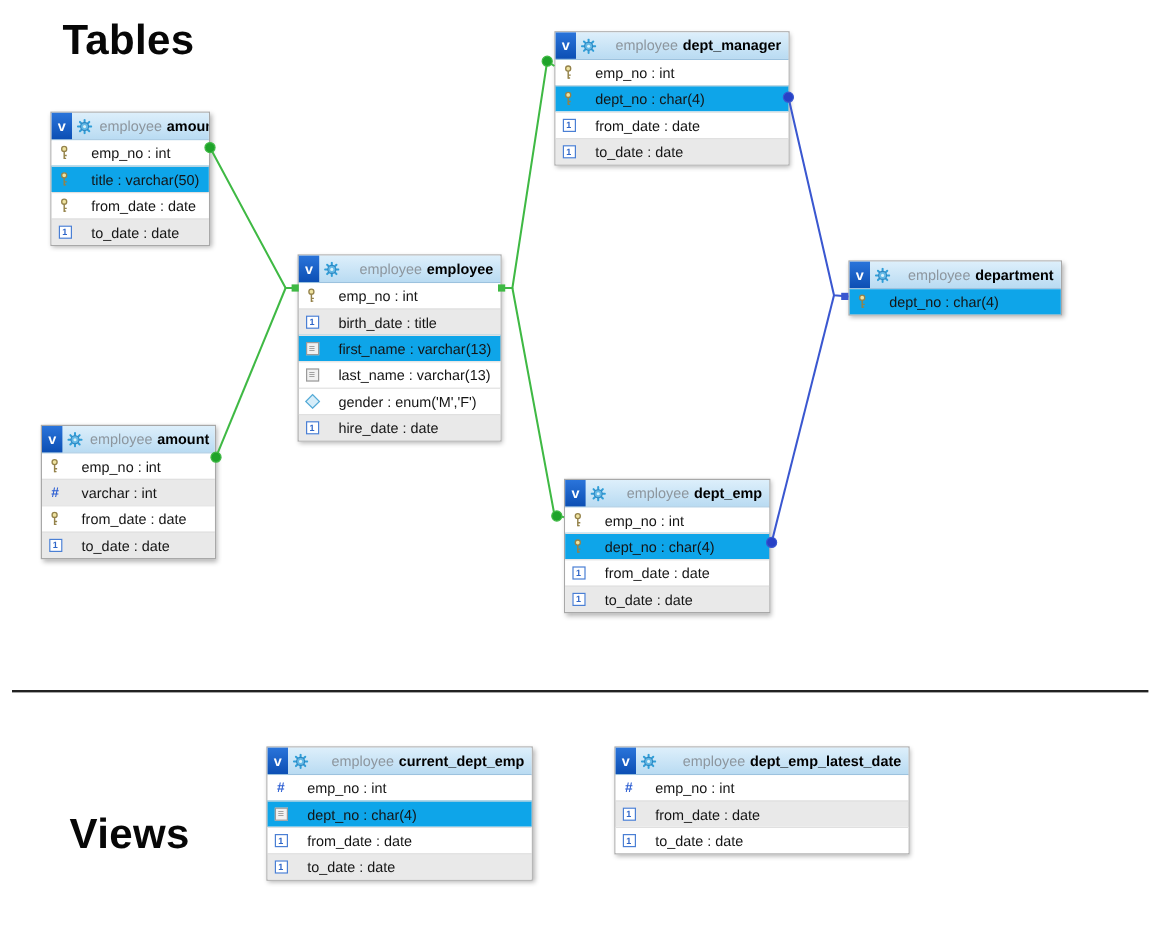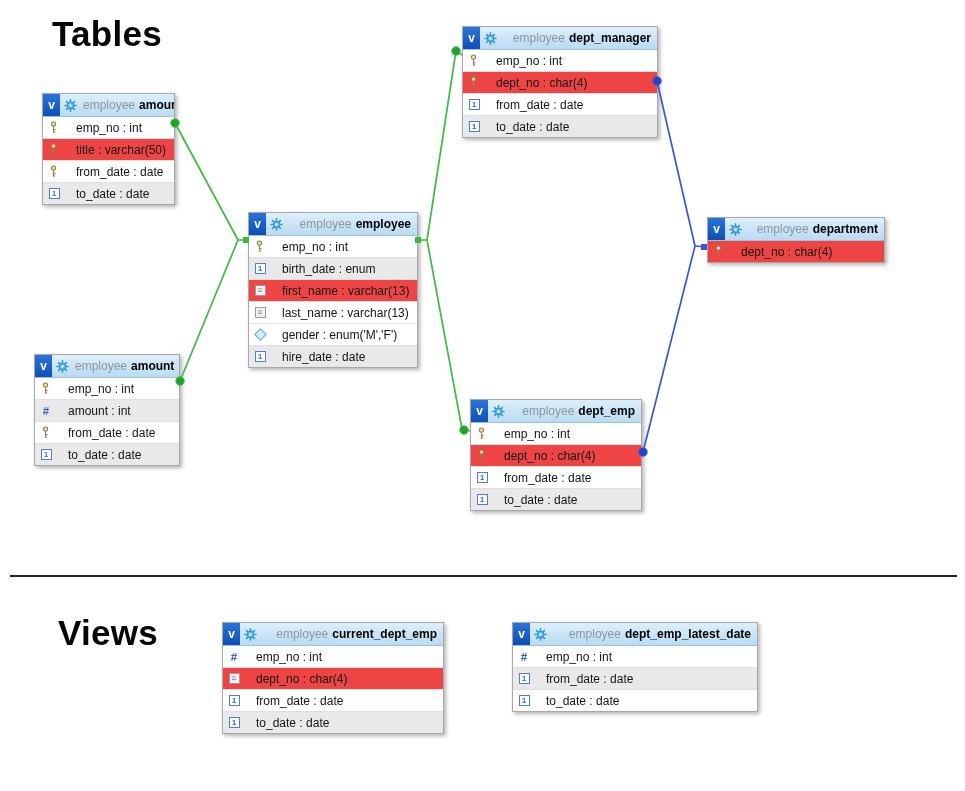--- a/index.html
+++ b/index.html
@@ -9,21 +9,21 @@
   }
   #diagram{position:absolute;inset:0;width:965px;height:742px;border-radius:26px;}
   #relations{position:absolute;left:0;top:0;z-index:2;pointer-events:none;}
   #entities{position:absolute;inset:0;z-index:1;}
 
   .section-heading{
     position:absolute;font-weight:bold;font-size:35px;letter-spacing:.3px;
     color:#070707;z-index:0;
   }
   #heading-tables{left:52px;top:14px;}
-  #heading-views{left:58px;top:613px;}
+  #heading-views{left:58px;top:676px;}
 
   .divider{
     position:absolute;left:10px;top:575px;width:947px;height:2px;
     background:#222222;z-index:0;
   }
 
   .entity{
     position:absolute;background:#ffffff;border:1px solid #a8a8a8;
     box-shadow:1.5px 2px 4px rgba(0,0,0,.3);font-size:12px;z-index:1;
   }
@@ -41,21 +41,21 @@
   .schema-name{color:#8d969e;}
   .table-name{color:#000;font-weight:bold;margin-left:4px;}
 
   .col-row{
     height:21px;display:flex;align-items:center;padding-left:5px;gap:16px;
     color:#141414;
   }
   .col-row + .col-row{border-top:1px solid #e0e0e0;}
   .bg-white{background:#ffffff;}
   .bg-gray{background:#e9e9e9;}
-  .bg-pink{background:#ef4444;}
+  .bg-pink{background:#0ea5e9;}
 
   .icon{flex:none;display:inline-flex;align-items:center;justify-content:center;width:12px;height:13px;}
   .date-box{
     width:9px;height:9px;border:1.4px solid #4a7fd4;background:#fff;
     display:flex;align-items:center;justify-content:center;
     font-size:7.5px;font-weight:bold;color:#2f66c8;line-height:8px;
   }
   .text-box{
     width:9px;height:9px;border:1px solid #9a9a9a;background:#f1f1f1;
     color:#8a8a8a;font-size:9px;line-height:8.5px;text-align:center;overflow:hidden;
@@ -246,21 +246,21 @@
                 <line x1="5.5" y1="8.6" x2="7.6" y2="8.6" stroke="#94824a" stroke-width="1.1"></line>
                 <line x1="5.5" y1="11" x2="7.1" y2="11" stroke="#94824a" stroke-width="1.1"></line>
               </svg>
             </span>
             <span class="col-label">emp_no : int</span>
           </div>
           <div class="col-row bg-gray">
             <span class="icon">
               <span class="date-box">1</span>
             </span>
-            <span class="col-label">birth_date : enum</span>
+            <span class="col-label">birth_date : title</span>
           </div>
           <div class="col-row bg-pink">
             <span class="icon">
               <span class="text-box">≡</span>
             </span>
             <span class="col-label">first_name : varchar(13)</span>
           </div>
           <div class="col-row bg-white">
             <span class="icon">
               <span class="text-box">≡</span>
@@ -311,21 +311,21 @@
                 <line x1="5.5" y1="8.6" x2="7.6" y2="8.6" stroke="#94824a" stroke-width="1.1"></line>
                 <line x1="5.5" y1="11" x2="7.1" y2="11" stroke="#94824a" stroke-width="1.1"></line>
               </svg>
             </span>
             <span class="col-label">emp_no : int</span>
           </div>
           <div class="col-row bg-gray">
             <span class="icon">
               <span class="int-hash">#</span>
             </span>
-            <span class="col-label">amount : int</span>
+            <span class="col-label">varchar : int</span>
           </div>
           <div class="col-row bg-white">
             <span class="icon">
               <svg width="12" height="13" viewBox="0 0 12 13">
                 <circle cx="5.5" cy="3.1" r="2.1" fill="#efe3a0" stroke="#94824a" stroke-width="1.1"></circle>
                 <line x1="5.5" y1="5.2" x2="5.5" y2="11.6" stroke="#94824a" stroke-width="1.2"></line>
                 <line x1="5.5" y1="8.6" x2="7.6" y2="8.6" stroke="#94824a" stroke-width="1.1"></line>
                 <line x1="5.5" y1="11" x2="7.1" y2="11" stroke="#94824a" stroke-width="1.1"></line>
               </svg>
             </span>

